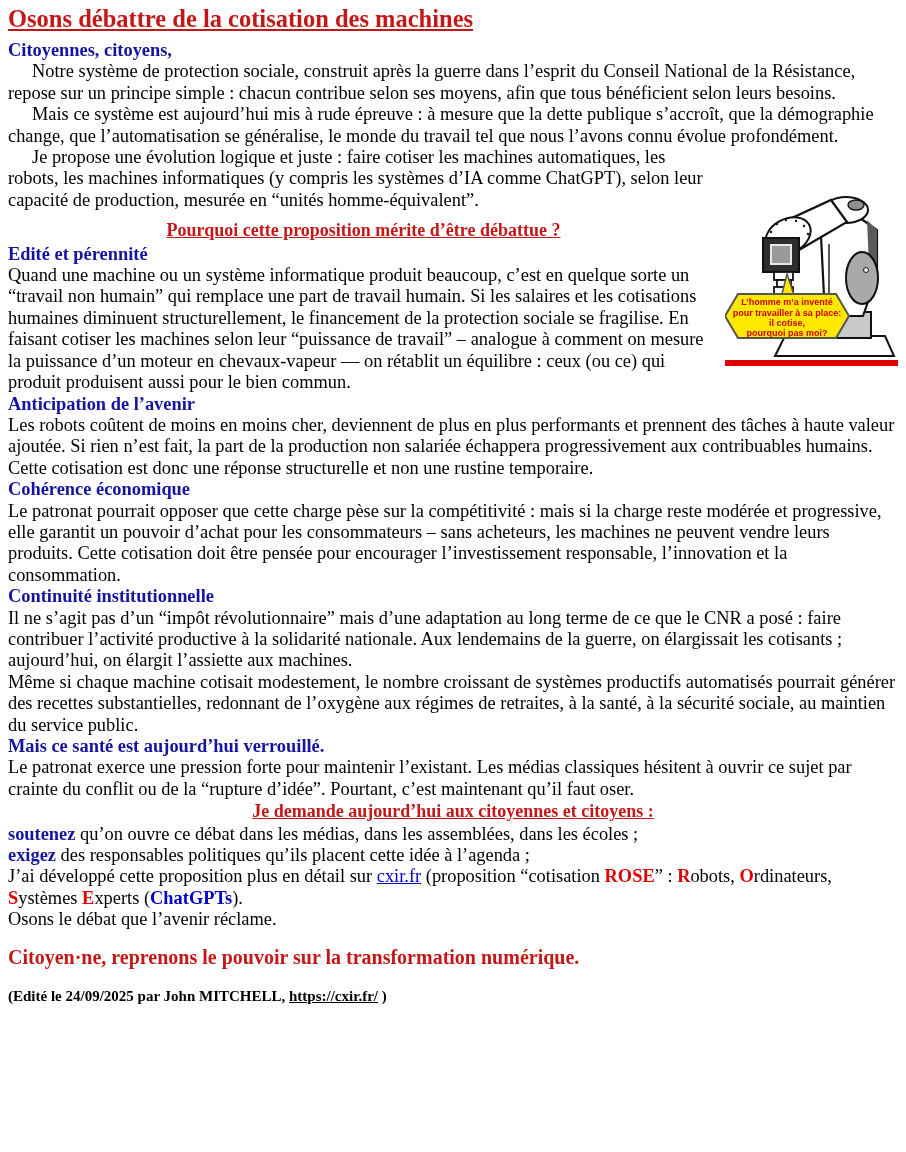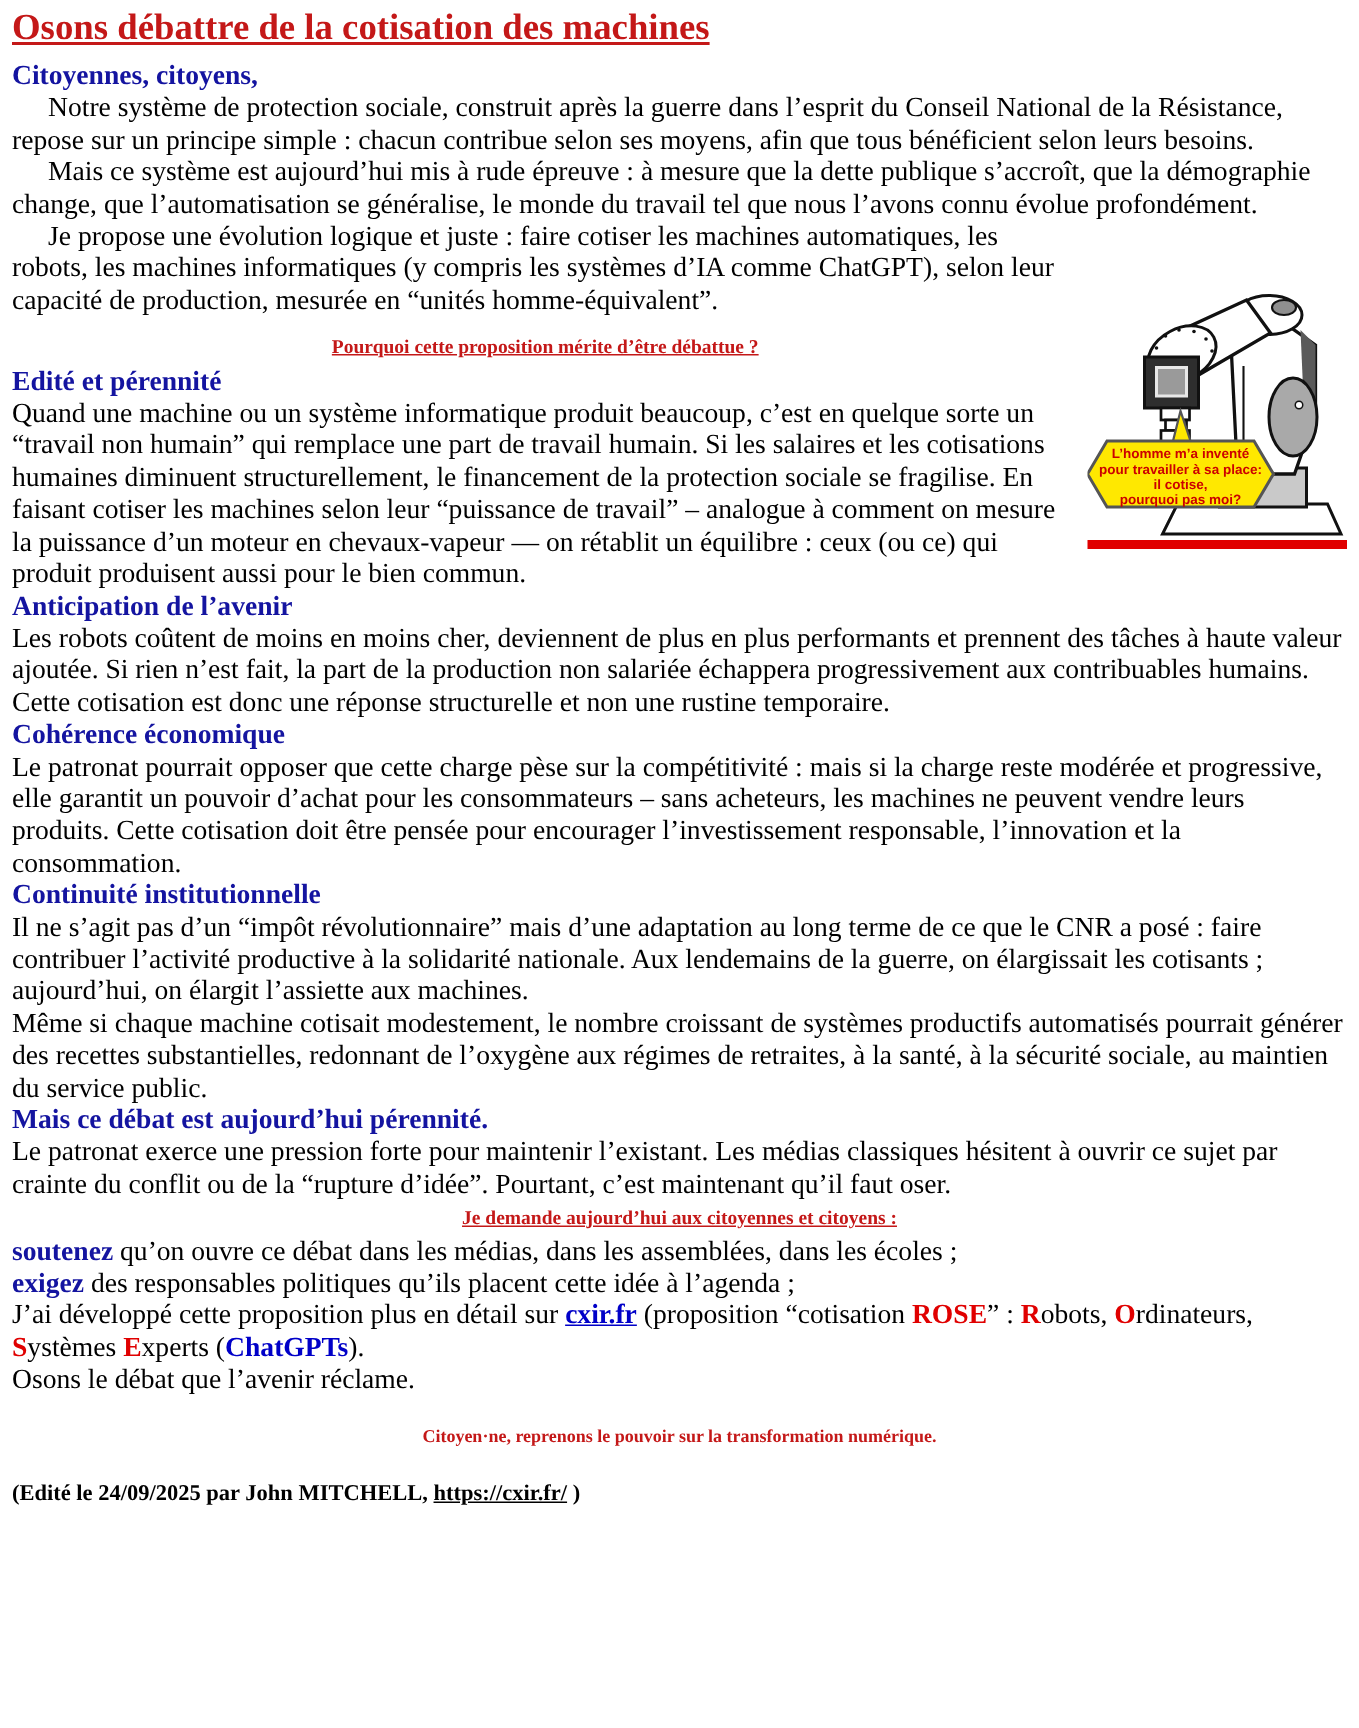--- a/index.html
+++ b/index.html
@@ -14,31 +14,31 @@
     padding:4px 8px 0 8px;
   }
   .title{
     color:var(--red);font-size:24.5px;line-height:28px;
     font-weight:bold;text-decoration:underline;margin:1px 0 7px 0;
   }
   .blue-head{color:var(--blue);font-weight:bold;}
   .indent{text-indent:24px;}
   .center-red{
     text-align:center;color:var(--red);font-weight:bold;
-    text-decoration:underline;font-size:13px;
+    text-decoration:underline;font-size:18px;
   }
   .why-head{margin:9px 0 2px 0;}
   .demand-head{margin:1px 0 1px 0;}
   .lead{color:var(--blue);font-weight:bold;}
-  .link{color:var(--link_blue);font-weight:bold;}
+  .link{color:var(--link_blue);font-weight:normal;}
   .rose{color:var(--bright_red);font-weight:bold;}
   .cap{color:var(--bright_red);font-weight:bold;}
   .chatgpt{color:var(--link_blue);font-weight:bold;}
   .slogan{
-    text-align:center;color:var(--red);font-weight:bold;font-size:12px;
+    text-align:left;color:var(--red);font-weight:bold;font-size:20px;
     margin:16px 0 18px 0;
   }
   .footer{
     text-align:left;font-weight:bold;font-size:15px;padding-right:2px;
   }
   .footer a{color:#000;text-decoration:underline;}
   .robot-float{
     float:right;width:173px;height:219px;margin-left:6px;
     position:relative;
   }
@@ -126,21 +126,21 @@
   <p>Les robots coûtent de moins en moins cher, deviennent de plus en plus performants et prennent des tâches à haute valeur ajoutée. Si rien n’est fait, la part de la production non salariée échappera progressivement aux contribuables humains. Cette cotisation est donc une réponse structurelle et non une rustine temporaire.</p>
 
   <p class="blue-head">Cohérence économique</p>
   <p>Le patronat pourrait opposer que cette charge pèse sur la compétitivité : mais si la charge reste modérée et progressive, elle garantit un pouvoir d’achat pour les consommateurs – sans acheteurs, les machines ne peuvent vendre leurs produits. Cette cotisation doit être pensée pour encourager l’investissement responsable, l’innovation et la consommation.</p>
 
   <p class="blue-head">Continuité institutionnelle</p>
   <p>Il ne s’agit pas d’un “impôt révolutionnaire” mais d’une adaptation au long terme de ce que le CNR a posé : faire contribuer l’activité productive à la solidarité nationale. Aux lendemains de la guerre, on élargissait les cotisants ; aujourd’hui, on élargit l’assiette aux machines.</p>
 
   <p>Même si chaque machine cotisait modestement, le nombre croissant de systèmes productifs automatisés pourrait générer des recettes substantielles, redonnant de l’oxygène aux régimes de retraites, à la santé, à la sécurité sociale, au maintien du service public.</p>
 
-  <p class="blue-head">Mais ce débat est aujourd’hui pérennité.</p>
+  <p class="blue-head">Mais ce santé est aujourd’hui verrouillé.</p>
   <p>Le patronat exerce une pression forte pour maintenir l’existant. Les médias classiques hésitent à ouvrir ce sujet par crainte du conflit ou de la “rupture d’idée”. Pourtant, c’est maintenant qu’il faut oser.</p>
 
   <p class="center-red demand-head">Je demande aujourd’hui aux citoyennes et citoyens :</p>
 
   <p><span class="lead">soutenez</span> <span>qu’on ouvre ce débat dans les médias, dans les assemblées, dans les écoles ;</span></p>
   <p><span class="lead">exigez</span> <span>des responsables politiques qu’ils placent cette idée à l’agenda ;</span></p>
 
   <p><span>J’ai développé cette proposition plus en détail sur </span><a href="#" class="link">cxir.fr</a><span> (proposition “cotisation </span><span class="rose">ROSE</span><span>” : </span><span class="cap">R</span><span>obots, </span><span class="cap">O</span><span>rdinateurs, </span><span class="cap">S</span><span>ystèmes </span><span class="cap">E</span><span>xperts (</span><span class="chatgpt">ChatGPTs</span><span>).</span></p>
 
   <p>Osons le débat que l’avenir réclame.</p>

